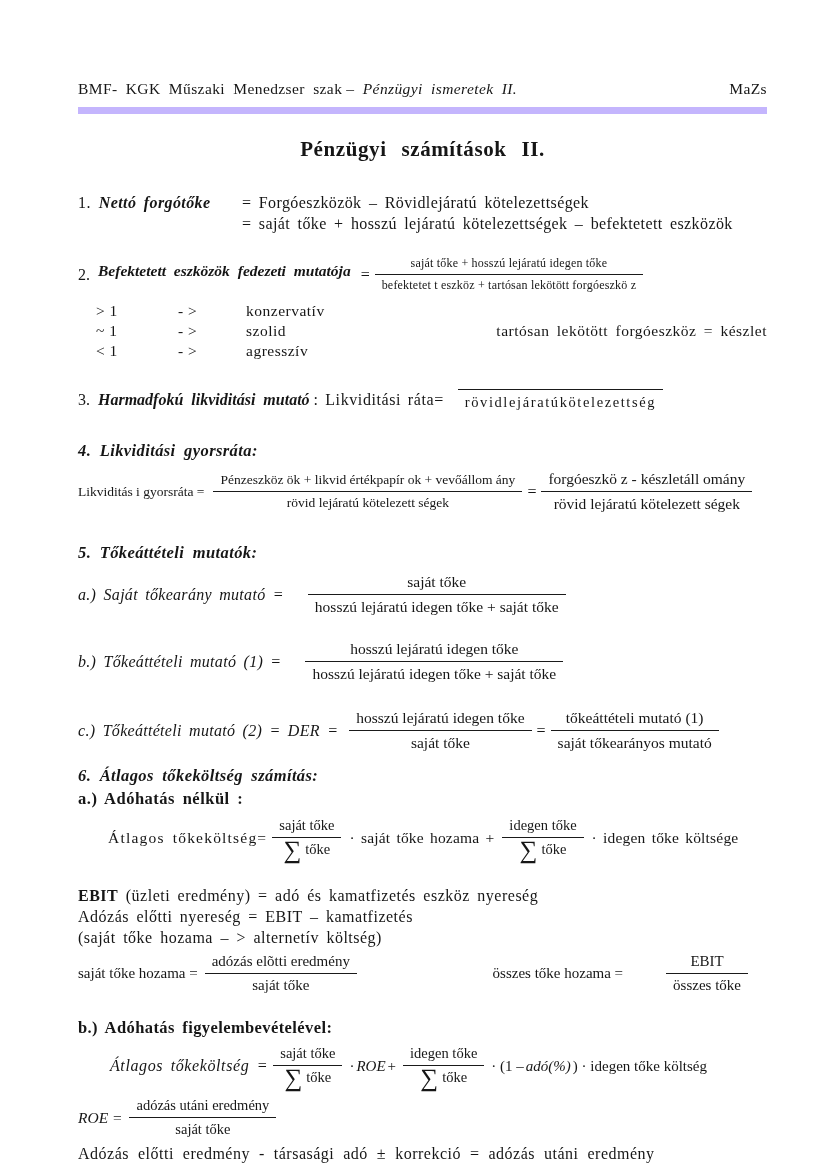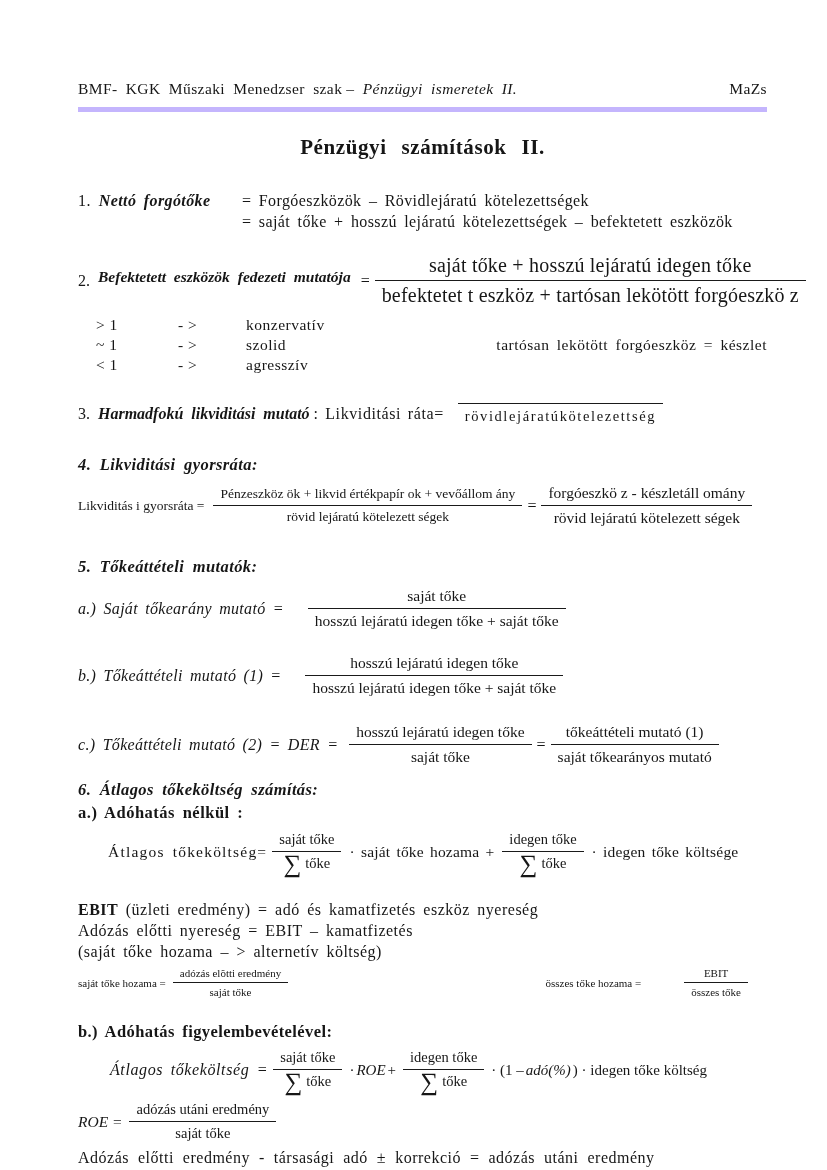--- a/index.html
+++ b/index.html
@@ -12,21 +12,21 @@
   .content { padding:80px 60px 0 78px; }
 
   
   .bi { font-weight:bold; font-style:italic; }
   .it { font-style:italic; }
   .b  { font-weight:bold; }
 
   .header {
     display:flex; justify-content:space-between; align-items:baseline;
     font-size:15.5px; letter-spacing:.4px; word-spacing:4px;
-    border-bottom:5px solid #c4b5fd; padding-bottom:9px;
+    border-bottom:7px solid #c4b5fd; padding-bottom:9px;
   }
   .header .left span { margin-right:4px; }
 
   .title {
     text-align:center; font-weight:bold; font-size:21px;
     word-spacing:9px; letter-spacing:.6px; margin-top:23px;
   }
 
   .row { display:flex; align-items:center; white-space:nowrap; }
 
@@ -38,21 +38,21 @@
 
   
   .item1 { margin-top:30px; line-height:21px; letter-spacing:.4px; word-spacing:3px; }
   .item1 .labelgroup { display:inline-block; width:164px; }
   .item1 .labelgroup .num { margin-right:8px; }
   .item1 .cont { padding-left:164px; }
 
   
   .item2 { margin-top:22px; }
   .item2 .term { margin:0 10px 8px 8px; word-spacing:4px; font-size:15.5px; }
-  .item2 .frac { font-size:20px; letter-spacing:.2px; }
+  .item2 .frac { font-size:12px; letter-spacing:.2px; }
   .cases { margin-top:8px; font-size:15.5px; letter-spacing:.5px; }
   .cases .crow { display:flex; align-items:baseline; line-height:20px; padding-left:18px; }
   .cases .cond { width:82px; }
   .cases .arrow { width:68px; }
   .cases .note { margin-left:auto; word-spacing:3px; }
 
   
   .item3 { margin-top:28px; }
   .item3 .term { margin:0 4px 0 8px; word-spacing:4px; }
   .item3 .mid { letter-spacing:.6px; word-spacing:2px; }
@@ -80,21 +80,21 @@
 
   
   .item6 { margin-top:14px; }
   .suba { font-size:16.5px; letter-spacing:.5px; word-spacing:3px; margin-top:3px; }
   .formula-a { margin-top:8px; padding-left:30px; font-size:15.5px; }
   .formula-a .lhs { letter-spacing:1.2px; word-spacing:3px; }
   .formula-a .frac, .formula-b .frac { font-size:14.5px; }
   .formula-a .mid, .formula-a .tail { letter-spacing:.2px; word-spacing:2px; margin:0 3px; }
 
   .ebit { margin-top:26px; line-height:21px; letter-spacing:.5px; word-spacing:3px; }
-  .hozrow { margin-top:5px; font-size:11px; }
+  .hozrow { margin-top:5px; font-size:15px; }
   .hozrow .f2nd { margin-left:auto; margin-right:14px;gap:36px; }
   .hozrow .lhs { margin-right:2px; }
 
   .subb { font-size:16.5px; letter-spacing:.4px; word-spacing:3px; margin-top:24px; }
   .formula-b { margin-top:7px; padding-left:32px; font-size:15px; }
   .formula-b .lhs { font-size:16px; letter-spacing:.6px; word-spacing:3px; }
   .formula-b .mid, .formula-b .tail { margin:0 2px; }
 
   .roerow { margin-top:10px; font-size:14.5px; }
   .roerow .lhs { font-size:15.5px; margin-right:2px; }

